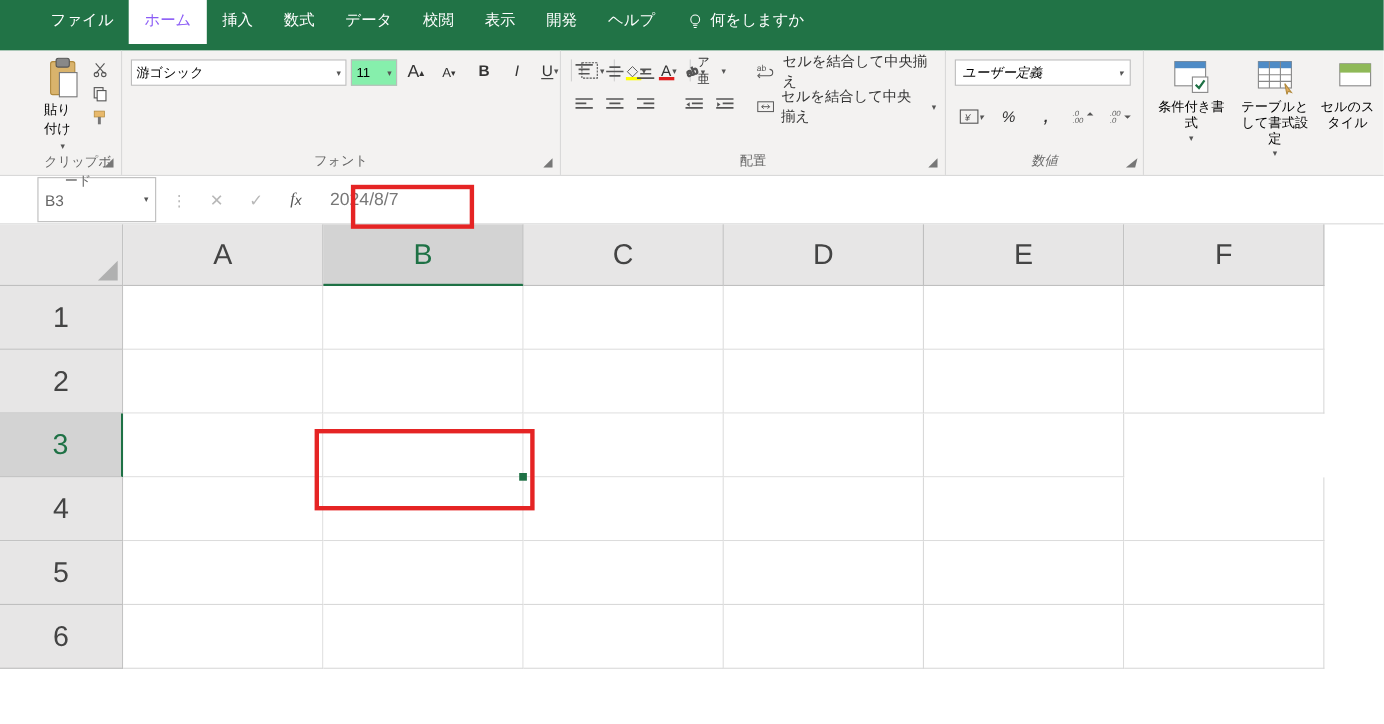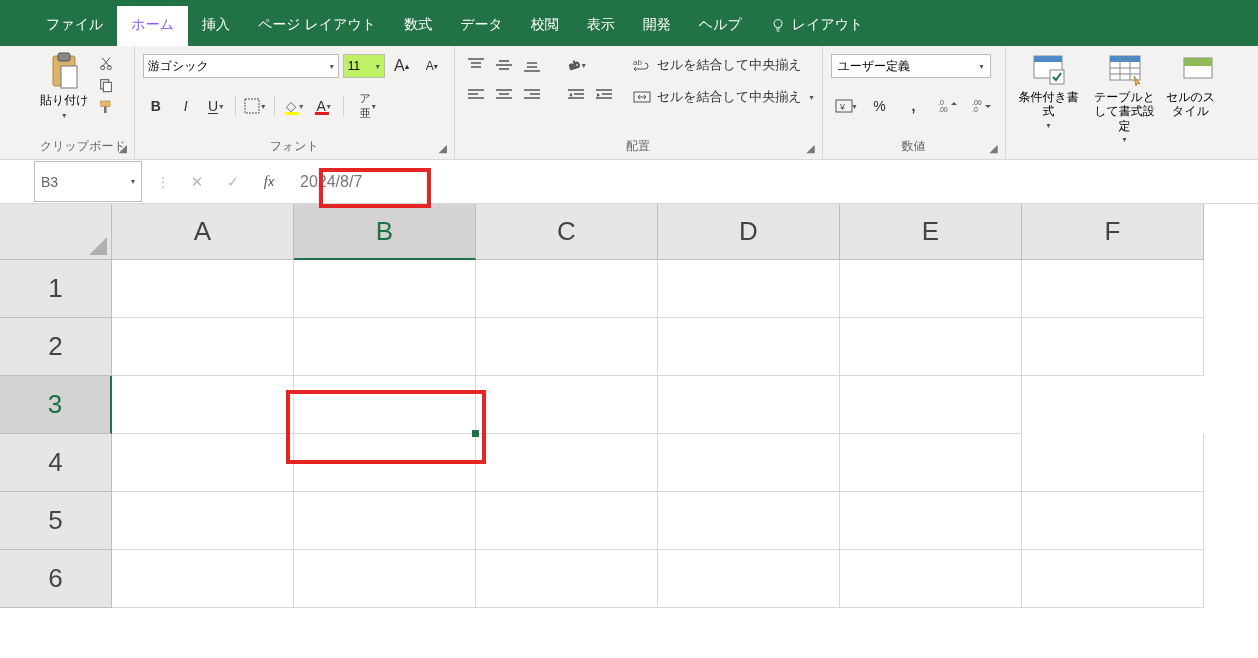--- a/index.html
+++ b/index.html
@@ -1,19 +1,19 @@
 <!DOCTYPE html>
 <html><head>
 <meta charset="utf-8">
 <style>
   * { box-sizing: border-box; margin: 0; padding: 0; font-family: "Yu Gothic", "Meiryo", sans-serif; }
   body { width: 1258px; height: 658px; background: #fff; position: relative; overflow: hidden; font-size: 13px; }
 
   
-  .menubar { height: 46px; background: #217346; display: flex; align-items: flex-end; padding-left: 32px; color: #fff; }
+  .menubar { height: 46px; background: #217346; display: flex; align-items: flex-start; padding-left: 32px; color: #fff; }
   .menubar .tab { padding: 10px 14px 12px; font-size: 14px; cursor: pointer; white-space: nowrap; }
   .menubar .tab.active { background: #fff; color: #8b5cf6; font-weight: 400; }
   .menubar .tell-me { display: flex; align-items: center; gap: 6px; padding: 10px 14px 12px; font-size: 14px; }
   .bulb-icon { width: 16px; height: 16px; display:inline-block; }
   .bulb-icon svg { width:16px; height:16px; fill:none; stroke:#fff; stroke-width:1.4; }
 
   
   .ribbon { height: 114px; background: #f3f2f1; border-bottom: 1px solid #d9d9d9; display: flex; align-items: stretch; padding-left: 32px; }
   .group { display:flex; flex-direction:column; justify-content:space-between; padding: 6px 8px 0; border-right: 1px solid #d9d9d9; position:relative; }
   .group-body { flex:1; display:flex; align-items:flex-start; gap:6px; }
@@ -26,21 +26,21 @@
   .clip .paste .lbl { font-size:12px; }
   .clip .paste .dd { font-size:8px; color:#555;}
   .clip .col { display:flex; flex-direction:column; gap:4px; padding-top:2px;}
   .clip .mini { width:22px; height:18px; cursor:pointer; display:flex; align-items:center; justify-content:center;}
   .mini svg { width:16px; height:16px; }
 
   
   .font .row { display:flex; align-items:center; gap:4px; }
   .font .row1 { margin-bottom:10px; margin-top:2px;}
   .font-name { width:196px; height:24px; border:1px solid #bcbcbc; background:#fff; font-size:12px; padding:0 4px; display:flex; align-items:center; justify-content:space-between; cursor:pointer;}
-  .font-size { width:42px; height:24px; border:1px solid #bcbcbc; background:#bef264; font-size:12px; padding:0 4px; display:flex; align-items:center; justify-content:space-between; cursor:pointer;}
+  .font-size { width:42px; height:24px; border:1px solid #bcbcbc; background:#86efac; font-size:12px; padding:0 4px; display:flex; align-items:center; justify-content:space-between; cursor:pointer;}
   .dd-tri { font-size:8px; color:#555;}
   .blk { width:26px; height:24px; display:flex; align-items:center; justify-content:center; cursor:pointer; font-size:14px; color:#333; position:relative;}
   .blk .sub { font-size:8px; color:#555; margin-left:1px;}
   .grow-a { font-size:16px; }
   .shrink-a { font-size:12px; }
   .underline-bar { border-bottom:1.5px solid #333; line-height:14px;}
   .color-bar { position:absolute; bottom:3px; left:4px; right:8px; height:3px; }
   .fill-bar { background:#ffff00;}
   .font-bar { background:#e01e1e;}
   .sep-v { width:1px; height:20px; background:#d0d0d0; margin:0 2px;}
@@ -92,35 +92,34 @@
   .fill-handle { position:absolute; width:7px; height:7px; background:#1e7145; }
 
 </style>
 </head>
 <body>
 
 <div class="menubar">
   <div class="tab">ファイル</div>
   <div class="tab active">ホーム</div>
   <div class="tab">挿入</div>
-  <div class="tab">ページ レイアウト</div>
   <div class="tab">数式</div>
   <div class="tab">データ</div>
   <div class="tab">校閲</div>
   <div class="tab">表示</div>
   <div class="tab">開発</div>
   <div class="tab">ヘルプ</div>
   <div class="tell-me">
     <span class="bulb-icon">
       <svg viewBox="0 0 24 24">
           <circle cx="12" cy="10" r="6"></circle>
           <path d="M9 18h6M10 21h4"></path>
         </svg>
     </span>
-    <span>レイアウト</span>
+    <span>何をしますか</span>
   </div>
 </div>
 
 <div class="ribbon">
 
   <div class="group clip">
     <div class="group-body">
       <div class="paste">
         <span class="ico">
           <svg viewBox="0 0 34 38" width="34" height="38">
@@ -152,21 +151,21 @@
               <rect x="9" y="11" width="4" height="10" fill="#777"></rect>
             </svg>
         </div>
       </div>
     </div>
     <div class="group-label">クリップボード</div>
     <div class="dlaunch">◢</div>
   </div>
 
   <div class="group font" style="min-width:320px;">
-    <div class="group-body" style="flex-direction:column;text-align:right;">
+    <div class="group-body" style="flex-direction:row;">
       <div class="row row1">
         <div class="font-name">
           <span>游ゴシック</span>
           <span class="dd-tri">▾</span>
         </div>
         <div class="font-size">
           <span>11</span>
           <span class="dd-tri">▾</span>
         </div>
         <div class="blk">
@@ -310,21 +309,21 @@
             </svg>
           <span>セルを結合して中央揃え</span>
           <span style="font-size:8px;color:#555;margin-left:2px;">▾</span>
         </div>
       </div>
     </div>
     <div class="group-label">配置</div>
     <div class="dlaunch">◢</div>
   </div>
 
-  <div class="group number" style="min-width:180px;">
+  <div class="group number" style="min-width:180px;font-style:italic;">
     <div class="group-body" style="flex-direction:column;">
       <div class="fmt">
         <span>ユーザー定義</span>
         <span class="dd-tri">▾</span>
       </div>
       <div class="row">
         <div class="numbtn">
           <svg width="18" height="16" viewBox="0 0 18 16">
               <rect x="1" y="2" width="16" height="12" fill="none" stroke="#555"></rect>
               <text x="5" y="12" font-size="9" fill="#555">¥</text>

